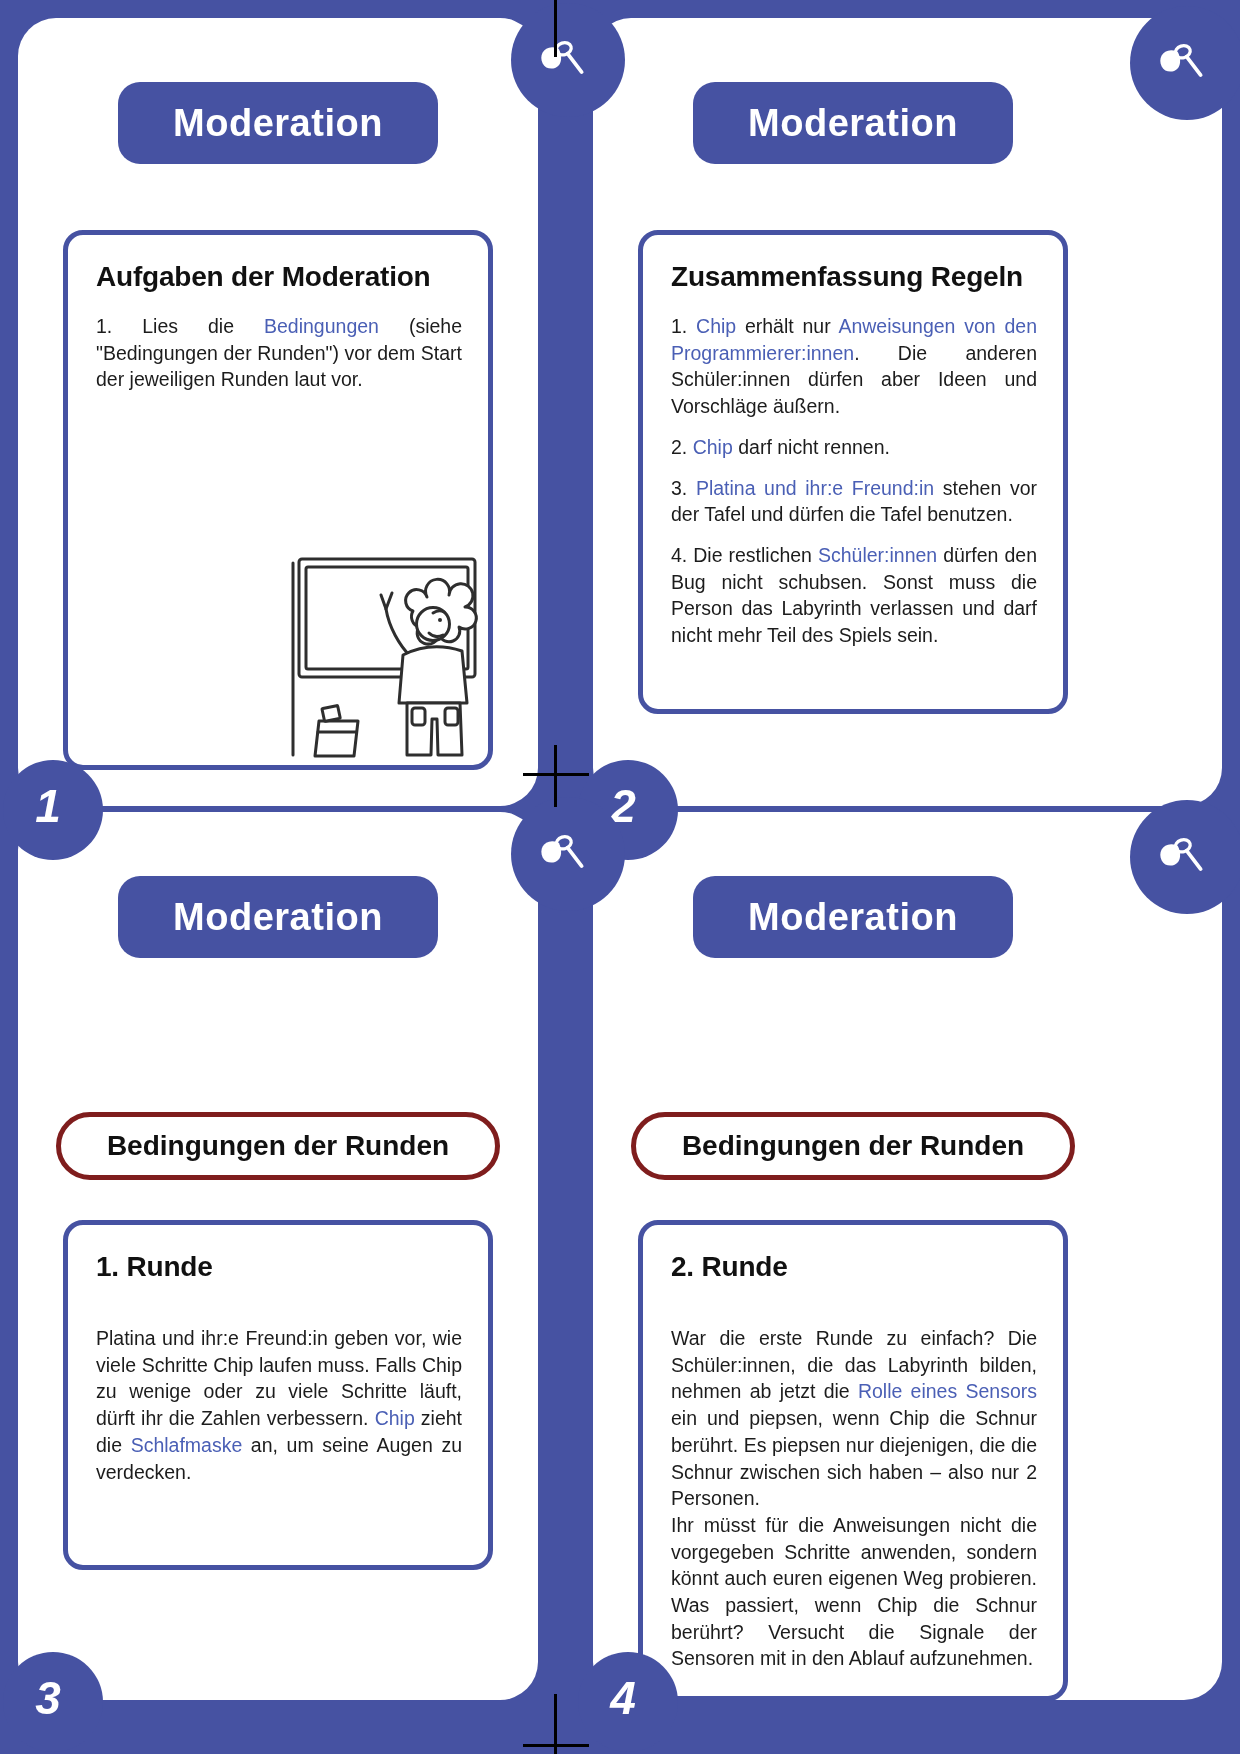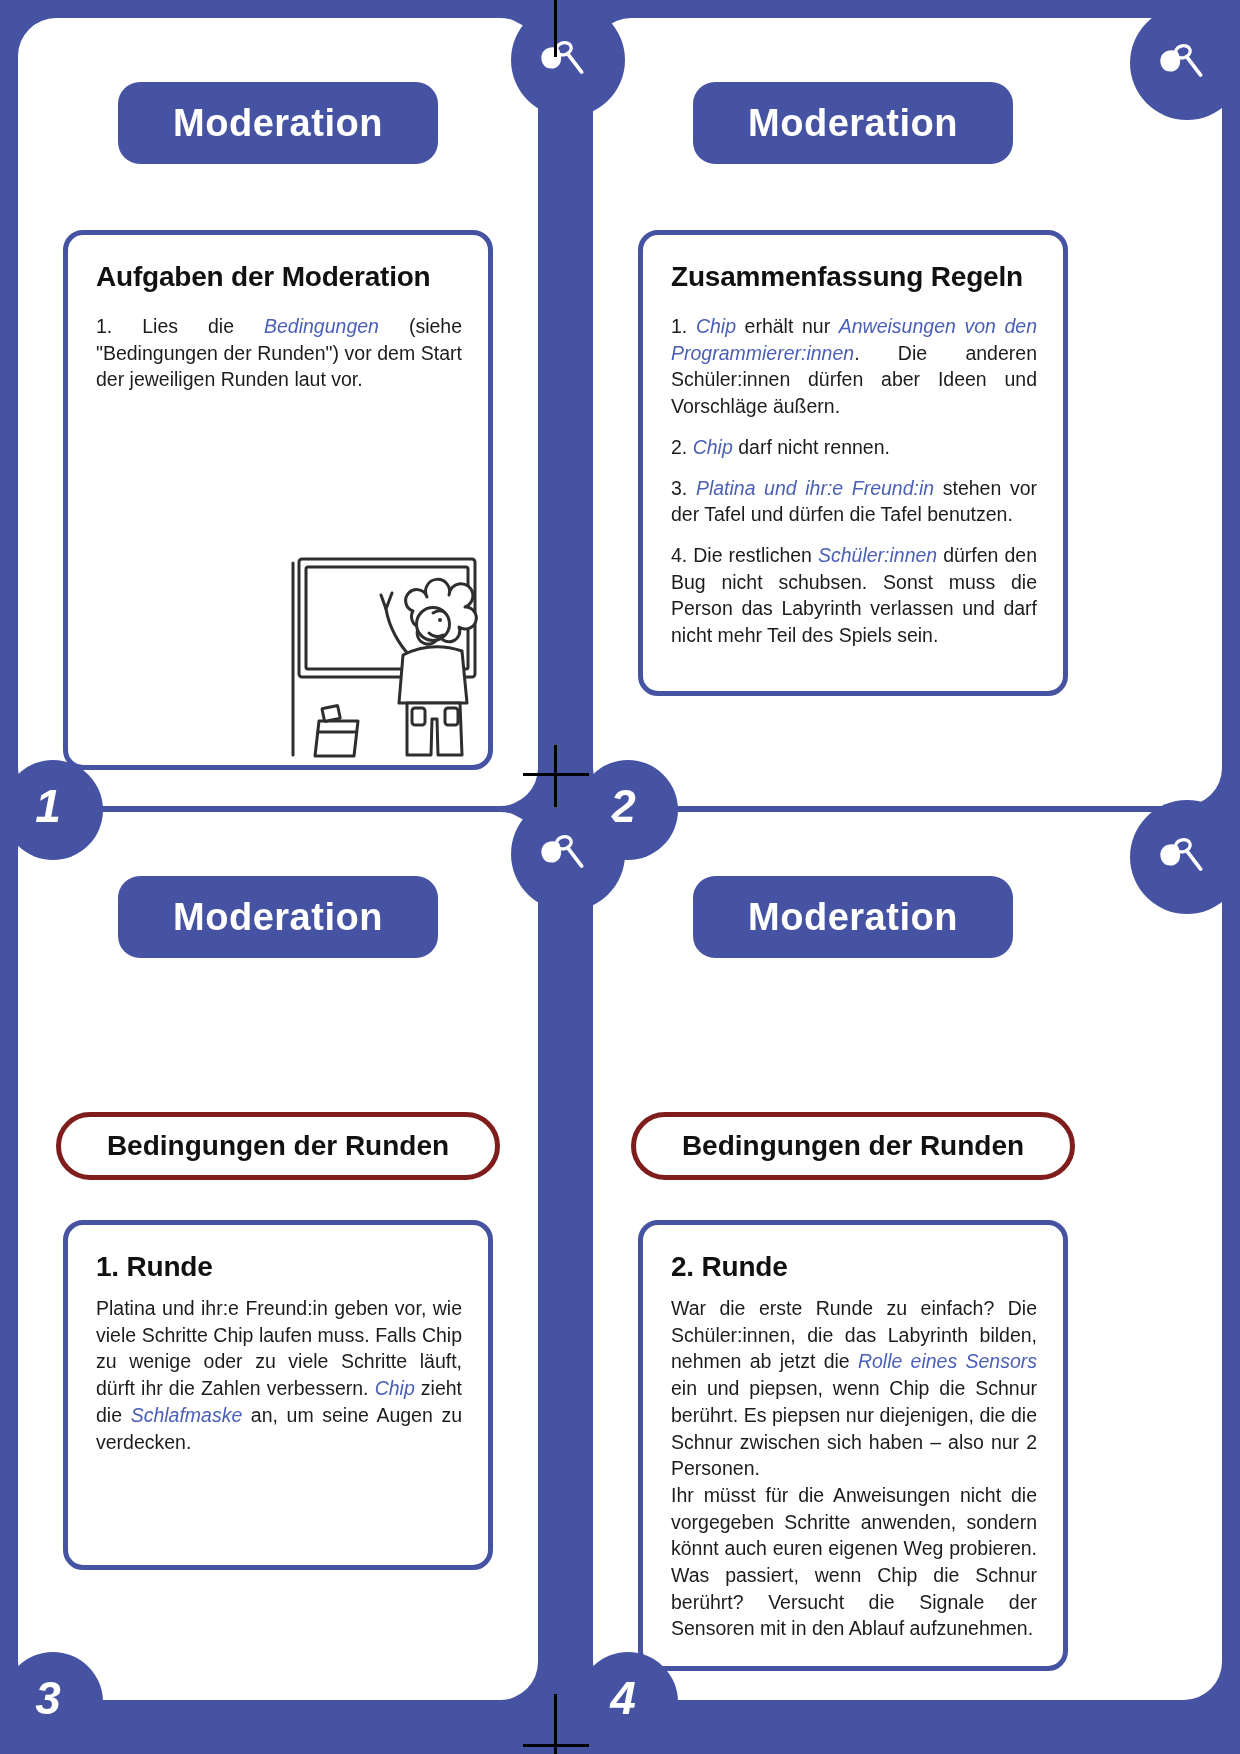--- a/index.html
+++ b/index.html
@@ -58,44 +58,44 @@
   
   .box {
     position: absolute;
     left: 45px; width: 430px;
     background: #fff;
     border: 5px solid #4652A2;
     border-radius: 20px;
     padding: 26px 26px 26px 28px;
   }
   #card1 .box { top: 212px; height: 540px; }
-  #card2 .box { top: 212px; padding-bottom: 28px; }
+  #card2 .box { top: 212px; padding-bottom: 46px; }
   #card3 .box { top: 408px; height: 350px; }
   #card4 .box { top: 408px; padding-bottom: 24px; }
 
   .box-title {
     font-size: 28px;
     font-weight: bold;
     color: #111111;
     margin-bottom: 20px;
     letter-spacing: -0.2px;
   }
-  #card3 .box-title, #card4 .box-title { margin-bottom: 12px; }
+  #card3 .box-title, #card4 .box-title { margin-bottom: 42px; }
 
   .item {
     font-size: 19.5px;
     line-height: 1.37;
     color: #1c1c1c;
     text-align: justify;
     margin-bottom: 18px;
   }
   #card2 .item { margin-bottom: 14px; }
   #card4 .item { margin-bottom: 0; }
   .item:last-child { margin-bottom: 8px; }
-  .hl { color: #4A5FB5; font-style: italic; }
+  .hl { color: #4A5FB5; }
 
   
   .pill {
     position: absolute;
     top: 300px; left: 38px;
     width: 444px; height: 68px;
     background: #fff;
     border: 5px solid #7f1d1d;
     border-radius: 34px;
     display: flex; align-items: center; justify-content: center;

